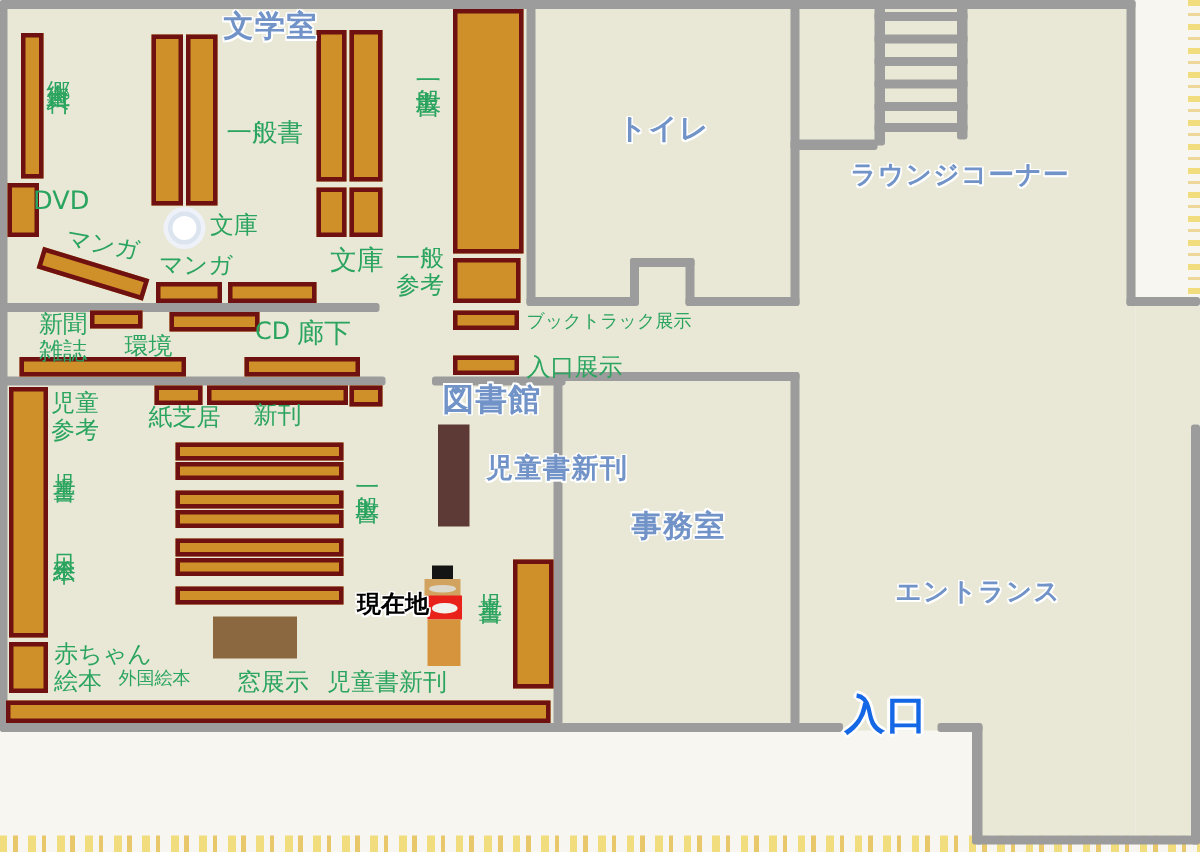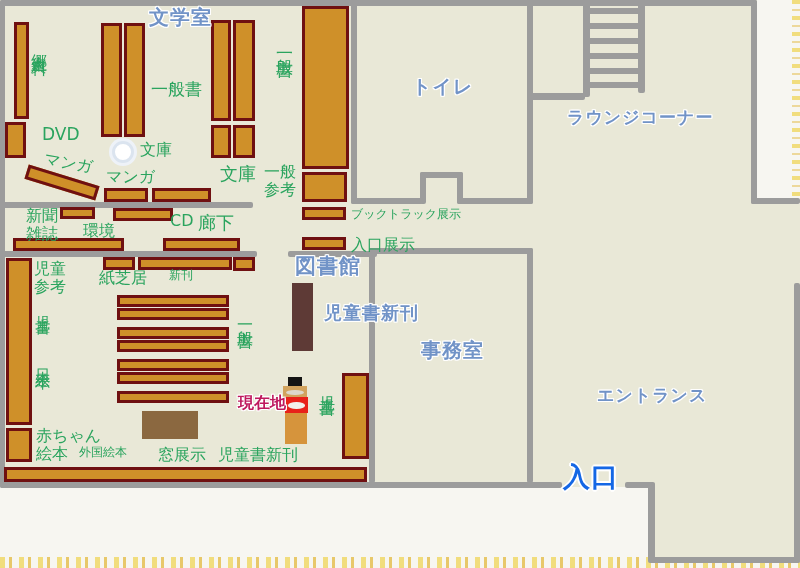--- a/index.html
+++ b/index.html
@@ -16,21 +16,21 @@
   .marker-tan{background:#d2a35e}
   .marker-red{background:#e8211a}
   .marker-orange{background:#d6943c}
   .arc{left:14%;top:32%;width:72%;height:42%;border-radius:50%}
   .lbl{white-space:pre-line;line-height:1.12}
   .c-green{color:#2aa45e}
   .c-blue{color:#7193c7;font-weight:bold;letter-spacing:1px;
     text-shadow:-1px -1px 0 #fff,1px -1px 0 #fff,-1px 1px 0 #fff,1px 1px 0 #fff,0 -1px 0 #fff,0 1px 0 #fff,-1px 0 0 #fff,1px 0 0 #fff}
   .c-blue-strong{color:#1467e5;font-weight:bold;letter-spacing:1px;
     text-shadow:-2px 0 0 #fff,2px 0 0 #fff,0 -2px 0 #fff,0 2px 0 #fff,-1px -1px 0 #fff,1px -1px 0 #fff,-1px 1px 0 #fff,1px 1px 0 #fff}
-  .c-red{color:#be185d;font-weight:bold;
+  .c-red{color:#000000;font-weight:bold;
     text-shadow:-1px -1px 0 #fff,1px -1px 0 #fff,-1px 1px 0 #fff,1px 1px 0 #fff,0 -1px 0 #fff,0 1px 0 #fff,-1px 0 0 #fff,1px 0 0 #fff}
   .v{writing-mode:vertical-rl;text-orientation:upright;letter-spacing:2px}
   .edge-right{left:792px;top:0;width:8px;height:206px;
     background:repeating-linear-gradient(180deg,#f1dd7d 0 4px,rgba(241,221,125,0) 4px 9px,#edd89a 9px 11px,rgba(237,216,154,0) 11px 16px)}
   .edge-bottom{left:0;top:557px;width:800px;height:11px;
     background:repeating-linear-gradient(90deg,#f1dd7d 0 5px,rgba(241,221,125,0) 5px 9px,#e8c86a 9px 12px,rgba(232,200,106,0) 12px 19px)}
 </style>
 </head>
 <body>
 
@@ -118,42 +118,42 @@
     <div class="lbl c-blue" style="left: 149px; top: 6px; font-size: 20px;">文学室</div>
     <div class="lbl c-blue" style="left: 412px; top: 76px; font-size: 19px;">トイレ</div>
     <div class="lbl c-blue" style="left: 567px; top: 108px; font-size: 17px;">ラウンジコーナー</div>
     <div class="lbl c-blue" style="left: 295px; top: 255px; font-size: 21px;">図書館</div>
     <div class="lbl c-blue" style="left: 324px; top: 303px; font-size: 18px;">児童書新刊</div>
     <div class="lbl c-blue" style="left: 421px; top: 339px; font-size: 20px;">事務室</div>
     <div class="lbl c-blue" style="left: 597px; top: 386px; font-size: 17px;">エントランス</div>
     <div class="lbl c-blue-strong" style="left: 563px; top: 462px; font-size: 27px;">入口</div>
     <div class="lbl c-red" style="left: 238px; top: 394px; font-size: 16px;">現在地</div>
     <div class="lbl c-green v" style="left: 30px; top: 41px; font-size: 16px;">郷土資料</div>
-    <div class="lbl c-green" style="left: 42px; top: 125px; font-size: 17px;">DVD</div>
+    <div class="lbl c-green" style="left: 22px; top: 125px; font-size: 17px;">DVD</div>
     <div class="lbl c-green" style="left: 46px; top: 150px; font-size: 16px; transform: rotate(10deg); transform-origin: left top;">マンガ</div>
     <div class="lbl c-green" style="left: 151px; top: 80px; font-size: 17px;">一般書</div>
     <div class="lbl c-green" style="left: 140px; top: 141px; font-size: 16px;">文庫</div>
     <div class="lbl c-green" style="left: 106px; top: 168px; font-size: 16px;">マンガ</div>
     <div class="lbl c-green" style="left: 170px; top: 168px; font-size: 16px; margin-top: 44px;">CD</div>
     <div class="lbl c-green" style="left: 220px; top: 164px; font-size: 18px;">文庫</div>
     <div class="lbl c-green v" style="left: 275px; top: 44px; font-size: 17px;">一般書</div>
     <div class="lbl c-green" style="left: 264px; top: 163px; font-size: 16px;">一般
 参考</div>
     <div class="lbl c-green" style="left: 26px; top: 207px; font-size: 16px;">新聞
 雑誌</div>
     <div class="lbl c-green" style="left: 83px; top: 222px; font-size: 16px;">環境</div>
     <div class="lbl c-green" style="left: 198px; top: 213px; font-size: 18px;">廊下</div>
     <div class="lbl c-green" style="left: 351px; top: 208px; font-size: 12px;">ブックトラック展示</div>
     <div class="lbl c-green" style="left: 351px; top: 236px; font-size: 16px;">入口展示</div>
     <div class="lbl c-green" style="left: 34px; top: 260px; font-size: 16px;">児童
 参考</div>
     <div class="lbl c-green v" style="left: 34px; top: 304px; font-size: 15px;">児童書</div>
     <div class="lbl c-green v" style="left: 34px; top: 357px; font-size: 15px;">日本絵本</div>
     <div class="lbl c-green" style="left: 99px; top: 269px; font-size: 16px;">紙芝居</div>
-    <div class="lbl c-green" style="left: 169px; top: 269px; font-size: 12px; font-family: Liberation Serif, serif;">新刊</div>
+    <div class="lbl c-green" style="left: 169px; top: 269px; font-size: 16px; font-family: Liberation Serif, serif;">新刊</div>
     <div class="lbl c-green v" style="left: 236px; top: 316px; font-size: 16px;">一般書</div>
     <div class="lbl c-green" style="left: 36px; top: 427px; font-size: 16px;">赤ちゃん
 絵本</div>
     <div class="lbl c-green" style="left: 79px; top: 446px; font-size: 12px;">外国絵本</div>
     <div class="lbl c-green" style="left: 158px; top: 446px; font-size: 16px;">窓展示</div>
     <div class="lbl c-green" style="left: 218px; top: 446px; font-size: 16px;">児童書新刊</div>
     <div class="lbl c-green v" style="left: 318px; top: 383px; font-size: 16px;">児童書</div>
   </div>
 
 </body></html>

